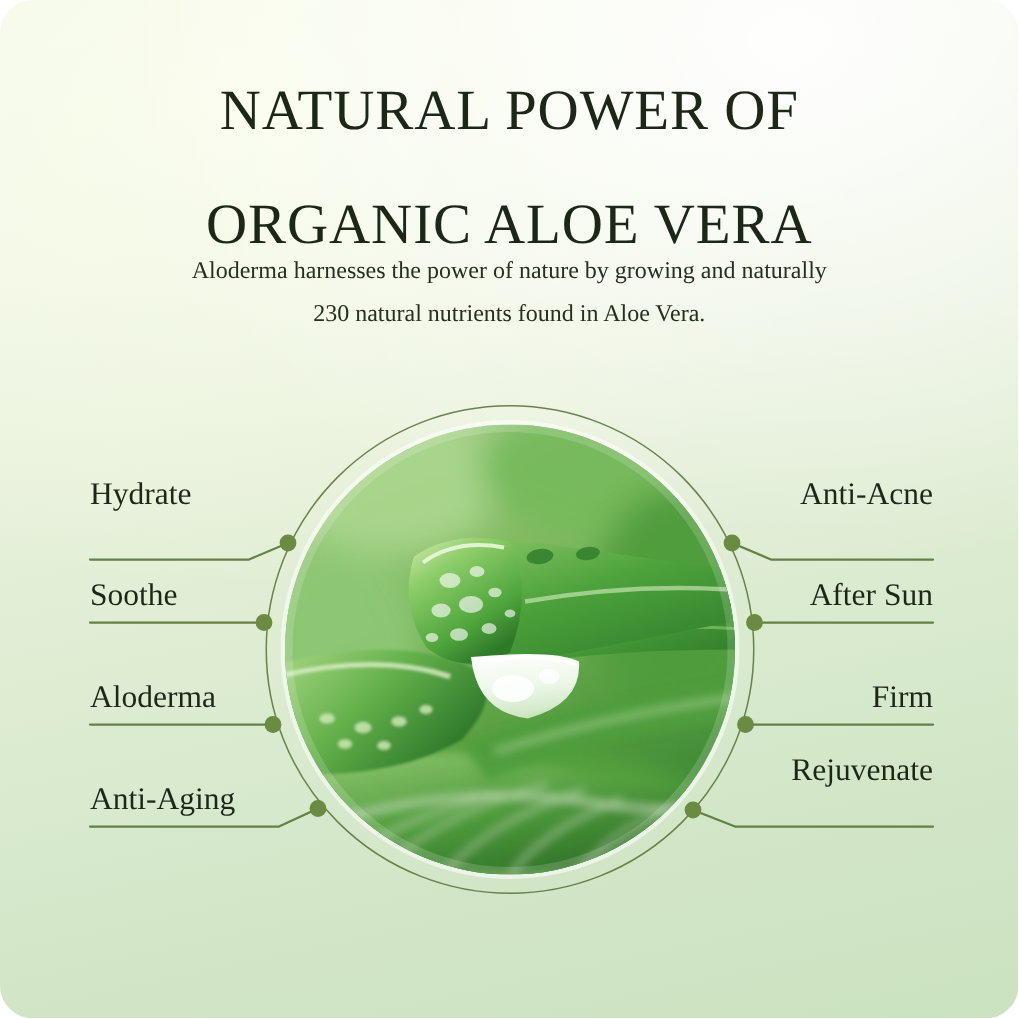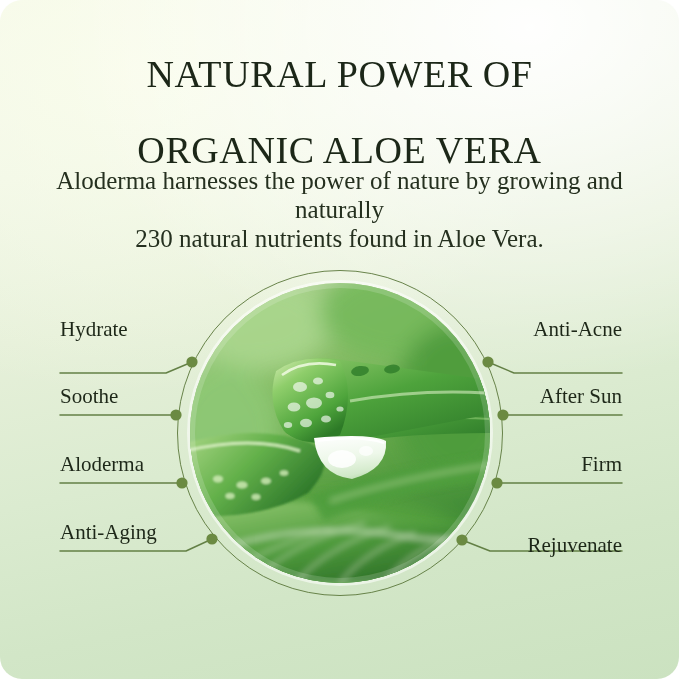--- a/index.html
+++ b/index.html
@@ -20,21 +20,21 @@
     position:absolute;left:0;right:0;top:50px;
     text-align:center;
     font-size:38px;line-height:48px;
     letter-spacing:0.6px;
     color:#1c2718;
   }
   .title .l2{display:block;margin-top:28px;}
   .subtitle{
     position:absolute;left:40px;right:40px;top:166px;
     text-align:center;
-    font-size:25px;line-height:29px;
+    font-size:16px;line-height:29px;
     color:#25301f;
   }
   .subtitle span{display:block;}
   
   #circlewrap{
     position:absolute;left:177px;top:270px;width:326px;height:326px;
   }
   .ring{
     position:absolute;left:0;top:0;width:326px;height:326px;
     border-radius:50%;
@@ -238,15 +238,15 @@
     </svg>
 
   <div class="lbl left" style="left:60px;top:314px;">Hydrate</div>
   <div class="lbl left" style="left:60px;top:381px;">Soothe</div>
   <div class="lbl left" style="left:60px;top:449px;">Aloderma</div>
   <div class="lbl left" style="left:60px;top:517px;">Anti-Aging</div>
 
   <div class="lbl right" style="right:57px;top:381px;">After Sun</div>
   <div class="lbl right" style="right:57px;top:314px;">Anti-Acne</div>
   <div class="lbl right" style="right:57px;top:449px;">Firm</div>
-  <div class="lbl right" style="right:57px;top:530px;">Rejuvenate</div>
+  <div class="lbl right" style="right:57px;top:498px;">Rejuvenate</div>
 
 </div>
 
 </body></html>

